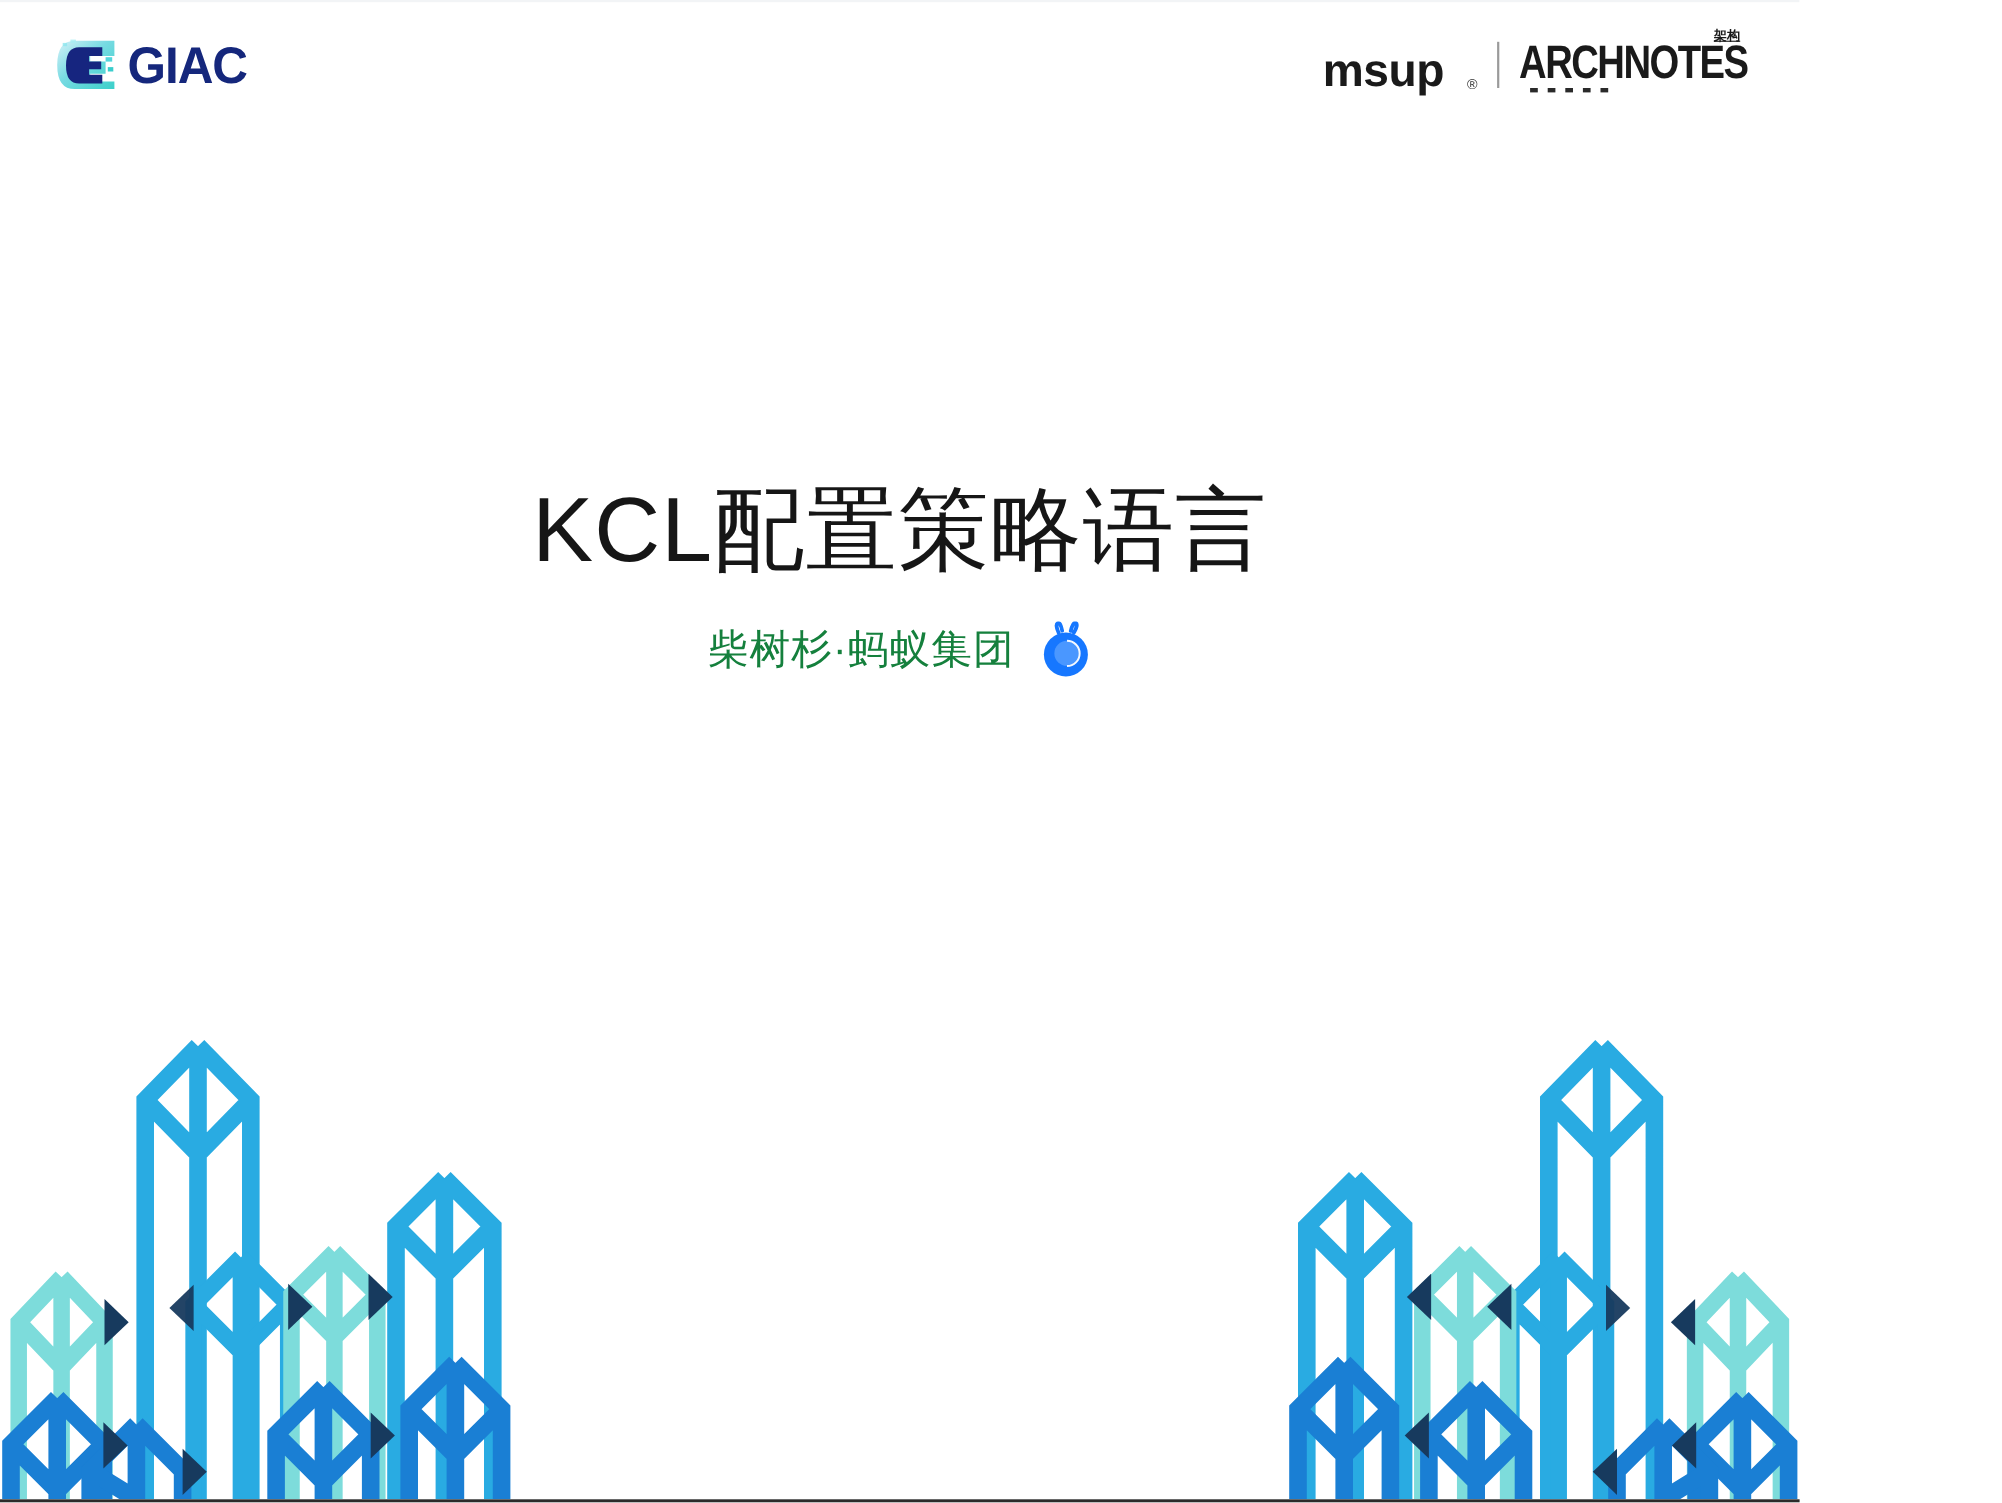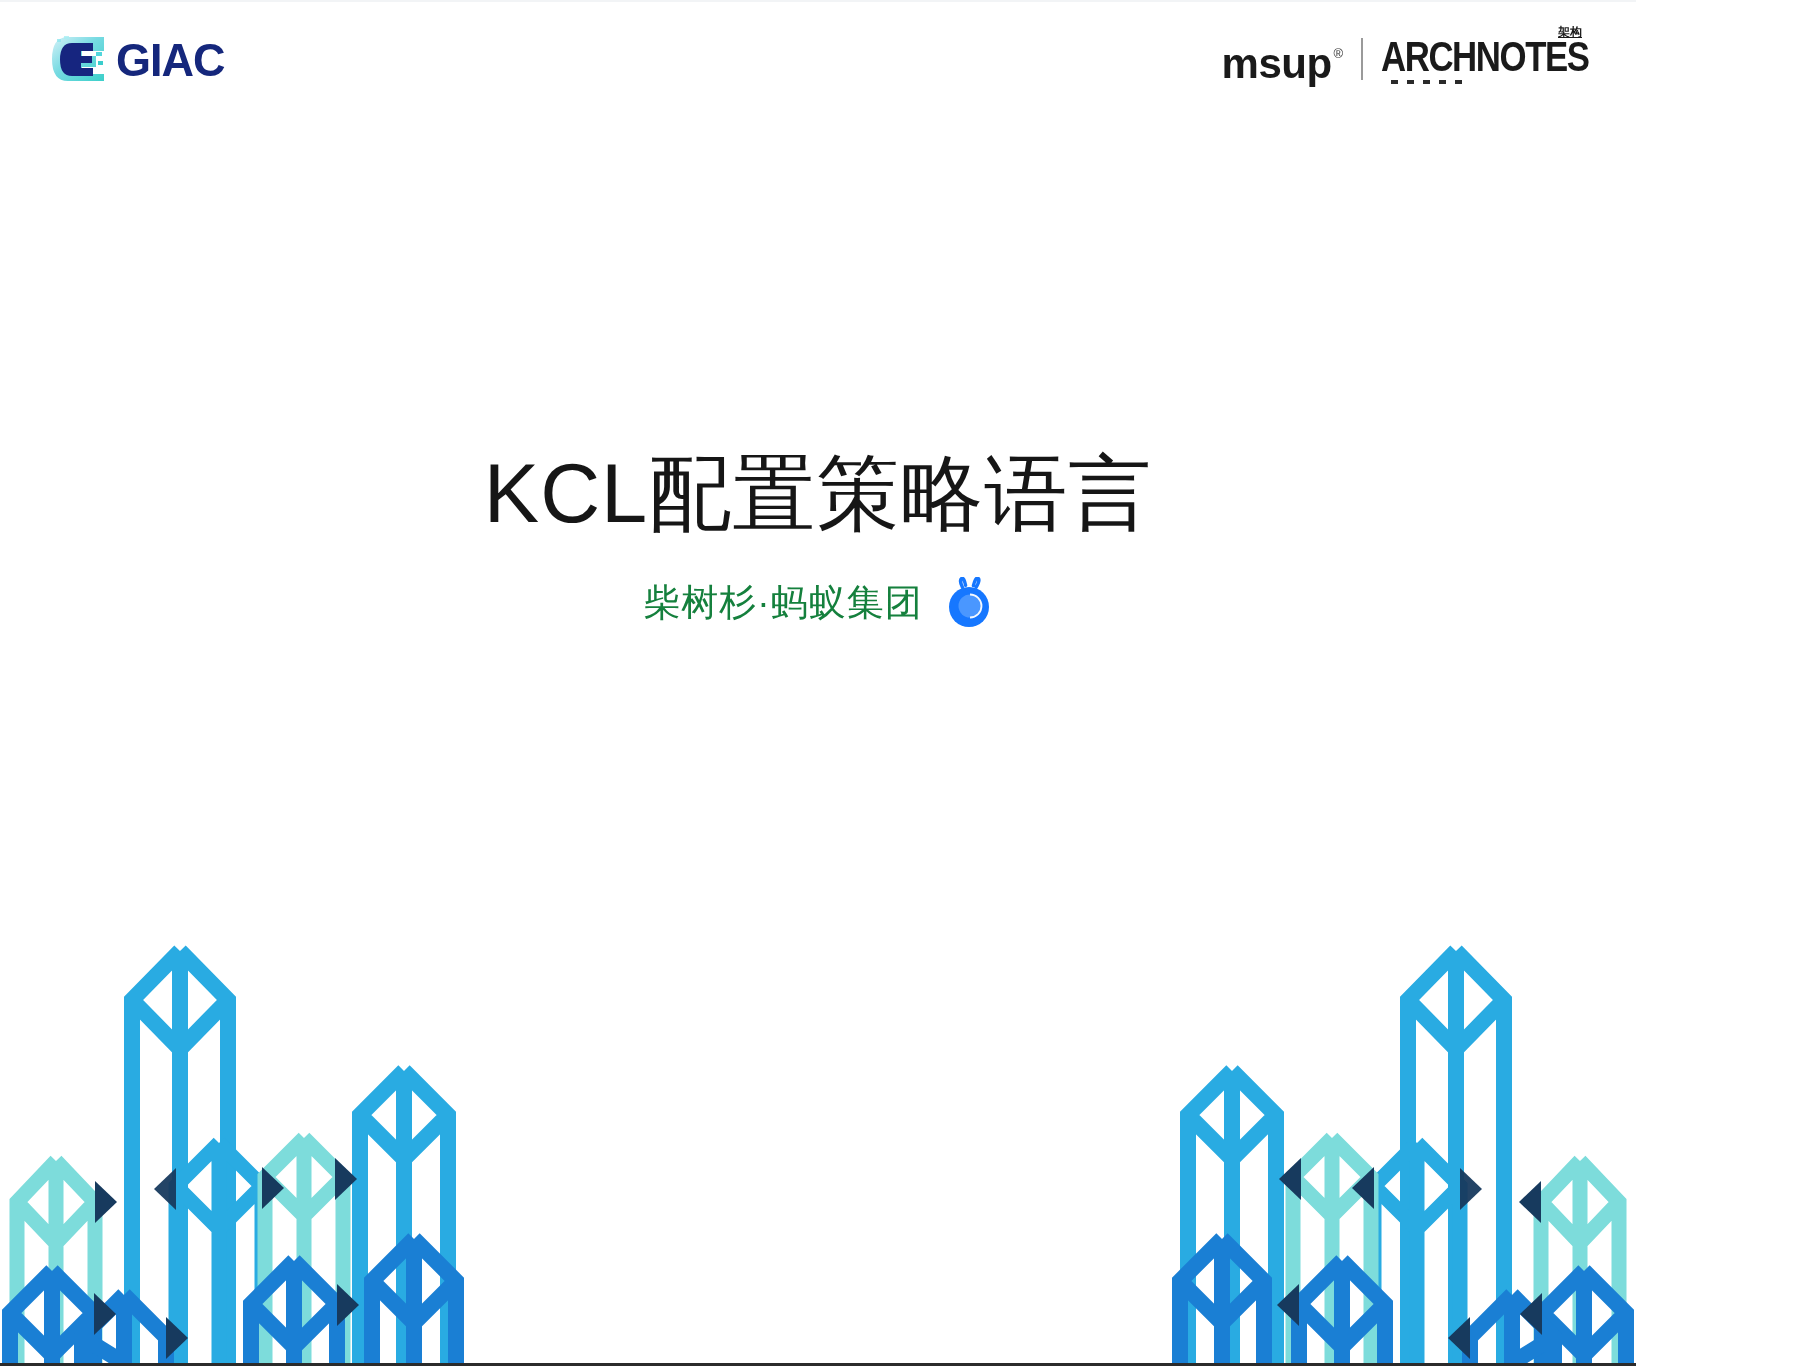--- a/index.html
+++ b/index.html
@@ -59,21 +59,22 @@
     right: 34px;
     top: 38px;
     display: flex;
     align-items: flex-end;
     gap: 14px;
     z-index: 20;
   }
   .msup-wrap {
     position: relative;
     display: flex;
-    align-items: flex-start;
+    align-items: flex-end;
+    gap: 19px;
   }
   .msup-word {
     font-size: 42px;
     font-weight: bold;
     color: #1a1a1a;
     line-height: 0.95;
     letter-spacing: -0.5px;
     font-family: "Liberation Sans", sans-serif;
   }
   .msup-tm {
@@ -137,21 +138,21 @@
     text-align: center;
     z-index: 20;
   }
   .slide-title {
     font-size: 83px;
     color: #161616;
     line-height: 1.15;
     letter-spacing: 1px;
     font-family: "Liberation Sans", sans-serif;
     font-weight: normal;
-    margin: 16px;
+    margin: 4px;
   }
   .subtitle-row {
     margin-top: 36px;
     display: flex;
     align-items: center;
     justify-content: center;
     gap: 22px;
   }
   .slide-subtitle {
     font-size: 37px;

